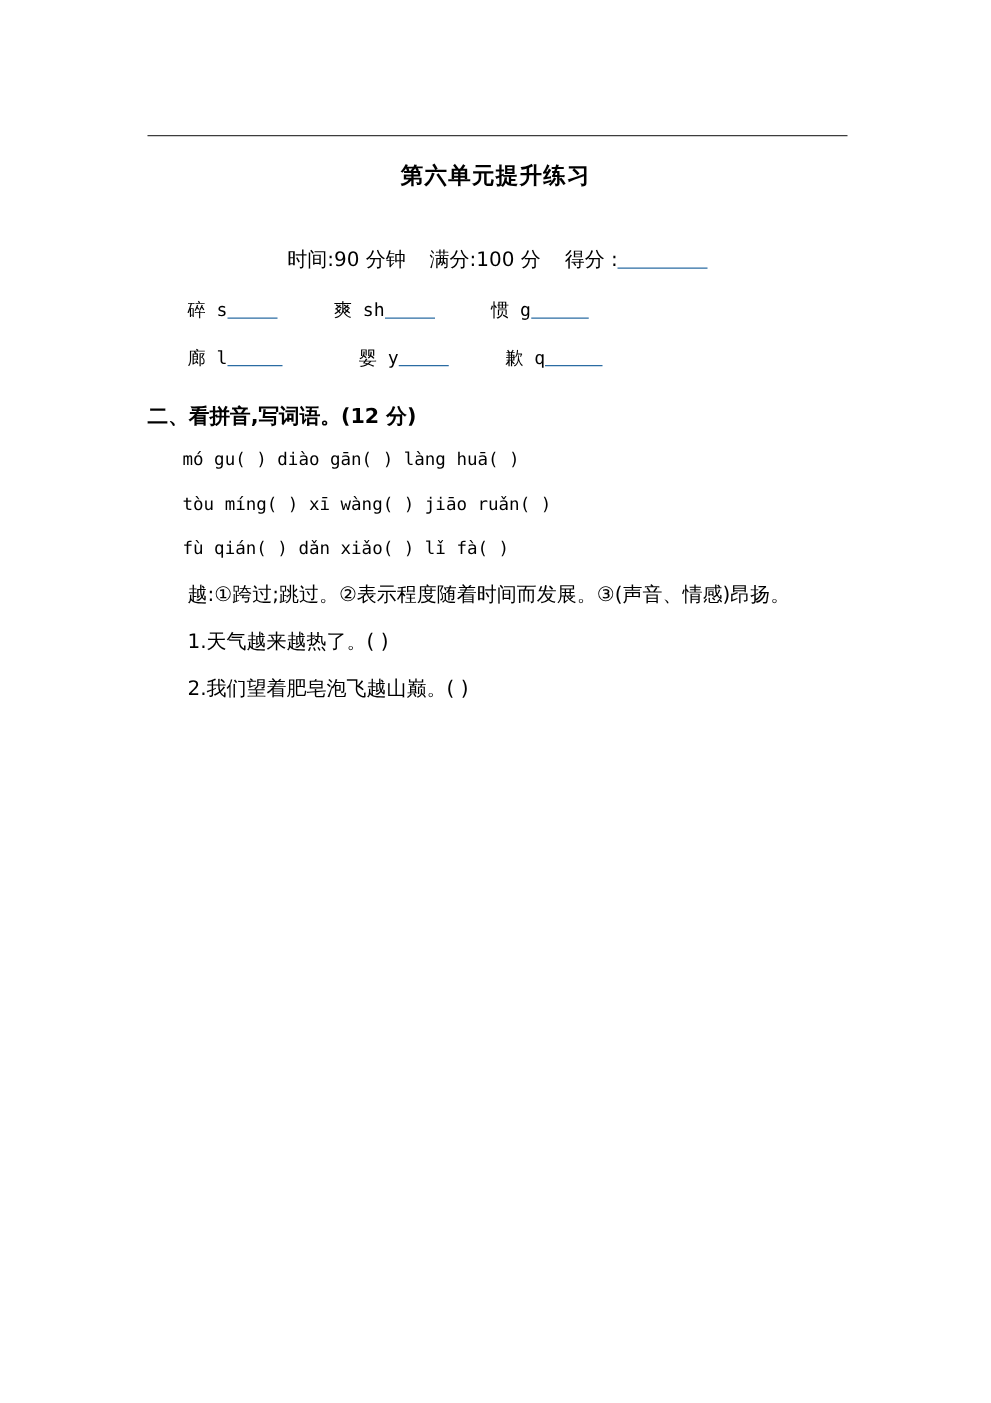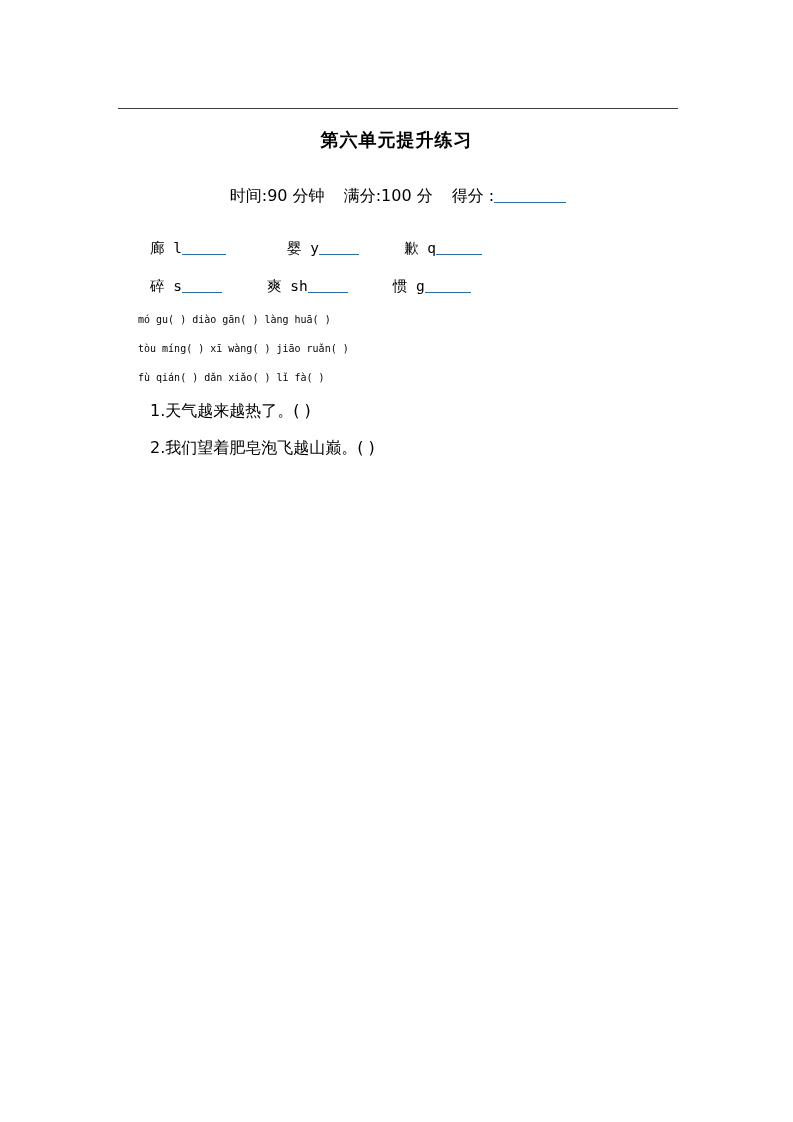--- a/index.html
+++ b/index.html
@@ -37,21 +37,21 @@
     top: 128px;
     text-align: center;
     font-size: 18px;
     font-weight: bold;
     letter-spacing: 1px;
     font-family: "DejaVu Sans", "Liberation Sans", sans-serif;
   }
   .meta-line {
     position: absolute;
     left: 118px;
-    top: 186px;
+    top: 198px;
     width: 560px;
     font-size: 16px;
     font-family: "DejaVu Sans", "Liberation Sans", sans-serif;
     text-align: center;
     white-space: nowrap;
   }
   .meta-line .seg { margin-right: 14px; }
   .score-blank {
     display: inline-block;
     width: 72px;
@@ -72,21 +72,21 @@
     line-height: 1.5;
   }
   .q-line {
     font-size: 16px;
     line-height: 1.55;
     margin: 0 0 13px 0;
     text-indent: 2em;
     font-family: "DejaVu Sans", "Liberation Sans", sans-serif;
   }
   .pyline {
-    font-size: 10px;
+    font-size: 14px;
     line-height: 1.6;
     margin: 0 0 13px 0;
     text-indent: 2em;
     font-family: "DejaVu Sans Mono", "Liberation Mono", monospace;
   }
   .blank-u {
     display: inline-block;
     border-bottom: 1.2px solid #2b6ca3;
     vertical-align: -2px;
   }
@@ -107,34 +107,36 @@
   <div class="meta-line">
     <span class="seg">时间:90 分钟</span>
     <span class="seg">满分:100 分</span>
     <span>得分 :</span><span class="score-blank"></span>
   </div>
 
   <div class="content">
 
 
     <div class="q-line">
+      <span class="pin">碎 s</span><span class="blank-u" style="width:40px"></span><span class="gap-md"></span>
+      <span class="pin">爽 sh</span><span class="blank-u" style="width:40px"></span><span class="gap-md"></span>
+      <span class="pin">惯 g</span><span class="blank-u" style="width:46px"></span>
+    </div>
+
+    <div class="q-line">
       <span class="pin">廊 l</span><span class="blank-u" style="width:44px"></span><span class="gap-lg"></span>
       <span class="pin">婴 y</span><span class="blank-u" style="width:40px"></span><span class="gap-md"></span>
       <span class="pin">歉 q</span><span class="blank-u" style="width:46px"></span>
     </div>
 
-    <div class="q-line">
-      <span class="pin">碎 s</span><span class="blank-u" style="width:40px"></span><span class="gap-md"></span>
-      <span class="pin">爽 sh</span><span class="blank-u" style="width:40px"></span><span class="gap-md"></span>
-      <span class="pin">惯 g</span><span class="blank-u" style="width:46px"></span>
-    </div>
-
+    <div class="section-head sp-title">二、看拼音,写词语。(12 分)</div>
 
     <div class="pyline">mó gu(          )      diào gān(           )      làng huā(          )</div>
     <div class="pyline">tòu míng(           )      xī wàng(           )      jiāo ruǎn(          )</div>
     <div class="pyline">fù qián(          )      dǎn xiǎo(           )      lǐ fà(          )</div>
 
 
+    <div class="q-line">越:①跨过;跳过。②表示程度随着时间而发展。③(声音、情感)昂扬。</div>
     <div class="q-line">1.天气越来越热了。(      )</div>
     <div class="q-line">2.我们望着肥皂泡飞越山巅。(      )</div>
 
   </div>
 </div>
 
 </body></html>

